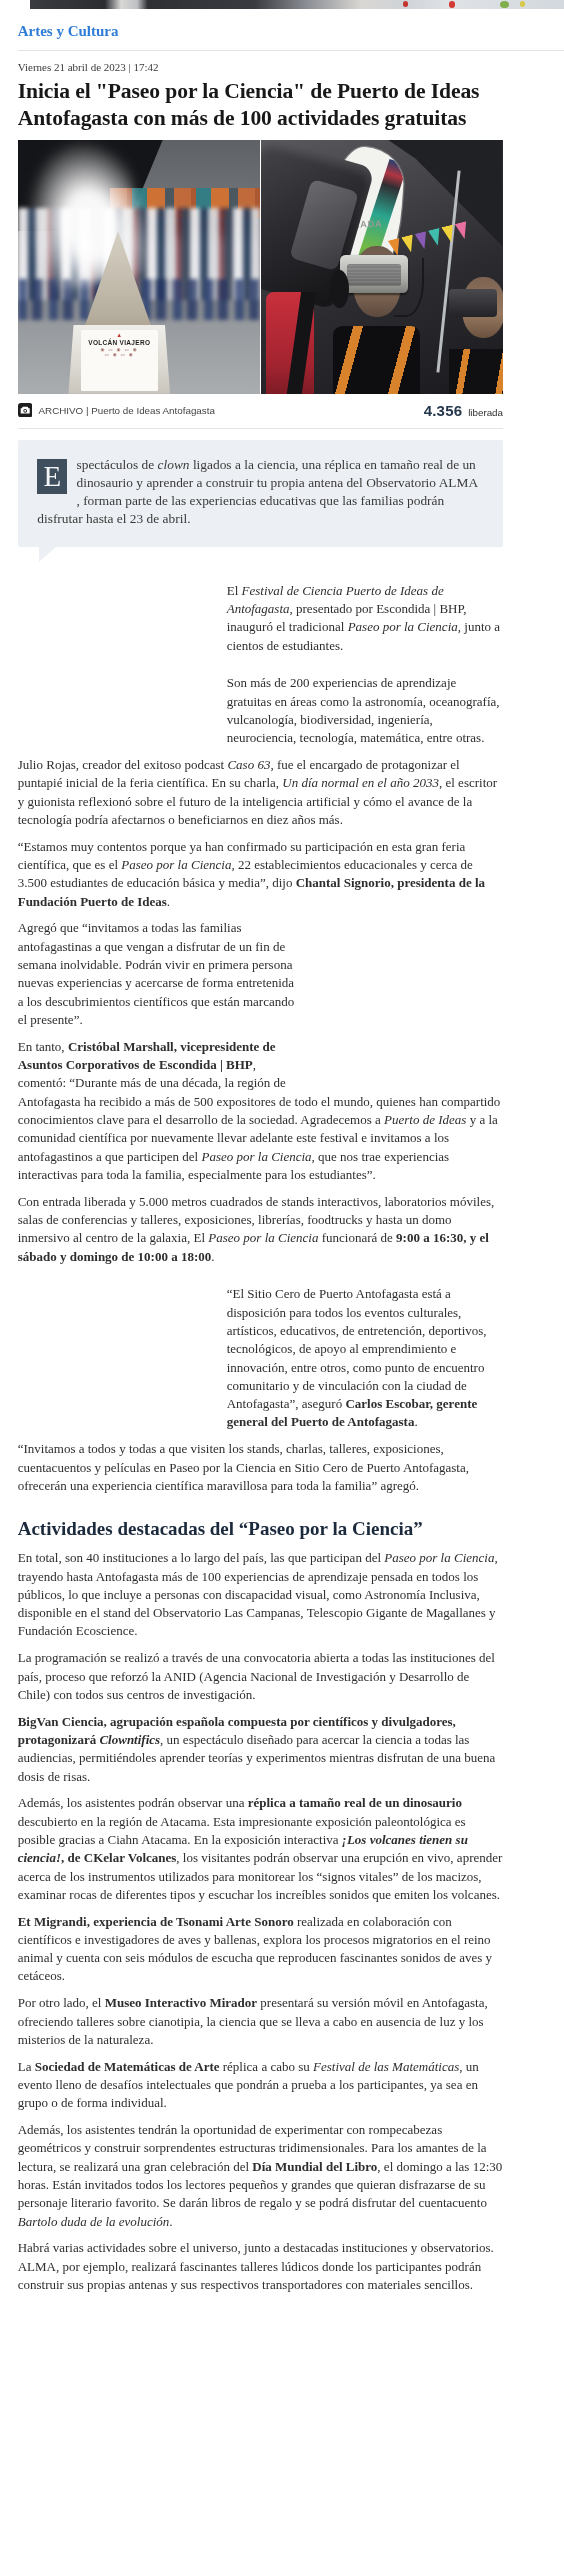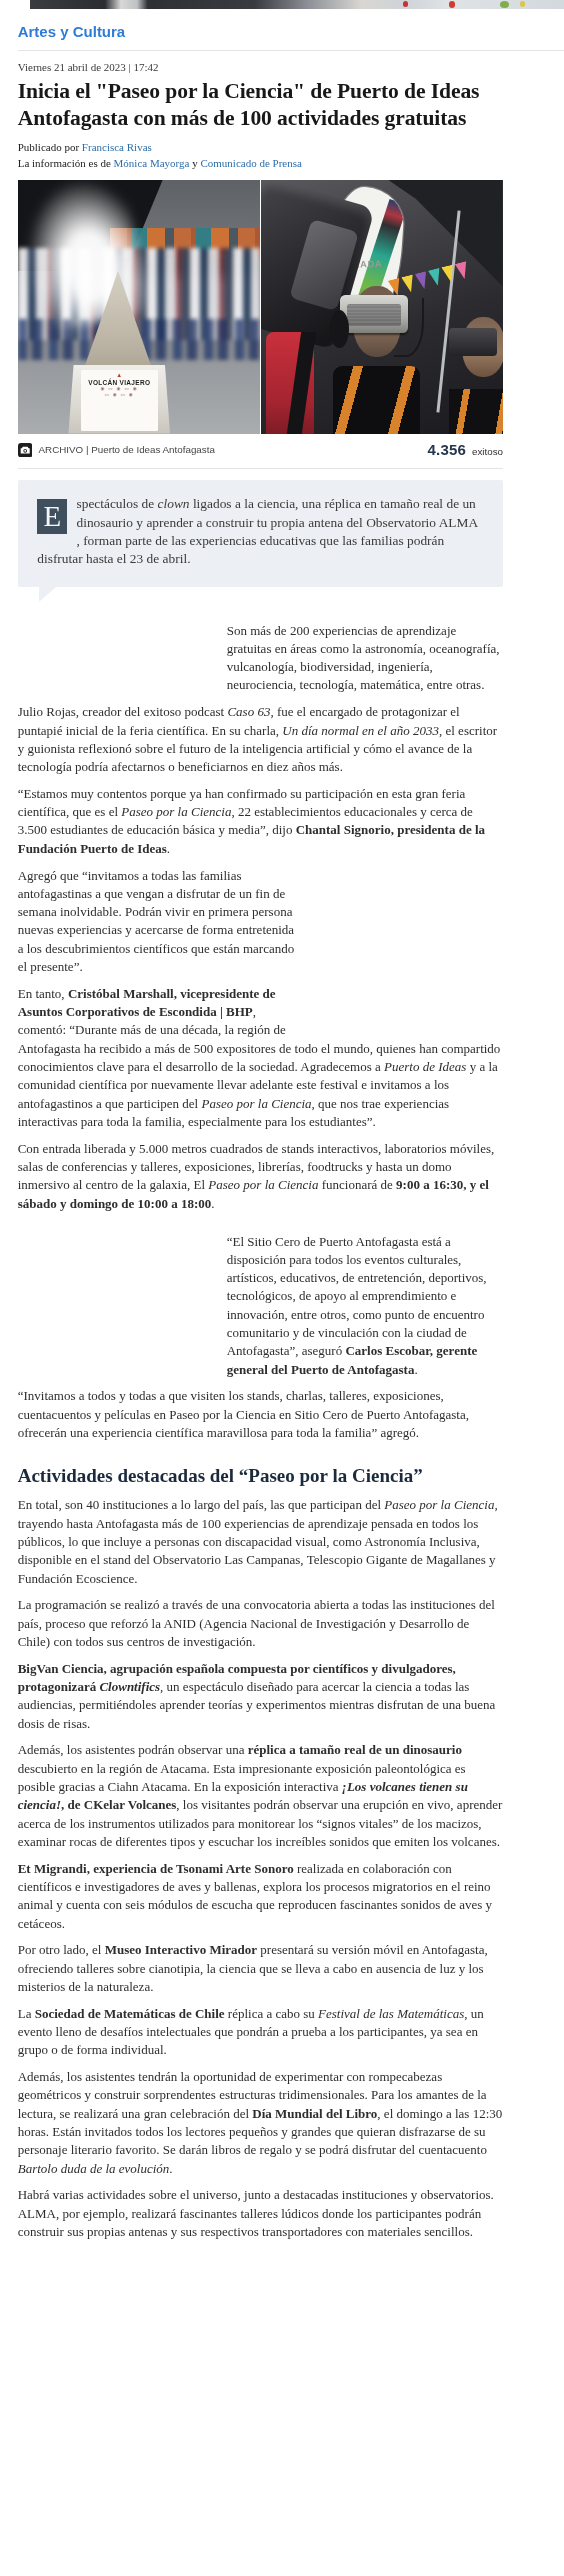--- a/index.html
+++ b/index.html
@@ -24,21 +24,21 @@
   .top-strip .dot{position:absolute; border-radius:50%; filter:blur(0.7px); top:1.3px;}
   .d-red1{left:373px;width:5.9px;height:5.9px;background:#c5352f;}
   .d-red2{left:419px;width:6.5px;height:6.5px;background:#d23a33;}
   .d-grn{left:470px;width:9.2px;height:7.2px;background:#7fae4a;}
   .d-yel{left:490px;width:5.9px;height:5.9px;background:#d8c84a;}
 
   .content{padding:0 62px 0 17.7px;}
 
   .category{
     display:inline-block; margin-top:14.4px;
-    font-family:Liberation Sans, sans-serif;
+    font-family:Liberation Serif, serif;
     font-weight:700; font-size:15px; color:var(--accent); text-decoration:none; cursor:pointer;
   }
   .divider-full{border-top:0.7px solid var(--rule); margin:10.5px 0 0 17.7px;}
   .divider{border-top:0.7px solid var(--rule); margin-top:9.8px;}
 
   .date{margin-top:9.2px; font-size:11px; color:#3a3a3a;}
   h1.title{
     margin:5.2px 0 0; font-size:21.6px; line-height:27px; font-weight:700; color:#181818;
     letter-spacing:-0.1px;
   }
@@ -175,24 +175,20 @@
 
   <div class="content">
     <a class="category">Artes y Cultura</a>
   </div>
   <div class="divider-full"></div>
 
   <div class="content">
     <div class="date">Viernes 21 abril de 2023 | 17:42</div>
     <h1 class="title">Inicia el "Paseo por la Ciencia" de Puerto de Ideas Antofagasta con más de 100 actividades gratuitas</h1>
 
-    <div class="byline">
-      <span>Publicado por </span><span class="link">Francisca Rivas</span><br>
-      <span>La información es de </span><span class="link">Mónica Mayorga</span><span> y </span><span class="link">Comunicado de Prensa</span>
-    </div>
 
     <div class="photo">
       <div class="panel ph-left">
         <div class="canopy"></div>
         <div class="containers"></div>
         <div class="crowd"></div>
         <div class="legs"></div>
         <div class="smoke"></div>
         <div class="volcano"></div>
         <div class="pedestal"></div>
@@ -239,47 +235,48 @@
             <rect x="0" y="0" width="24" height="24" rx="5" fill="#1e1e1e"></rect>
             <path d="M6.5 8.6l1.4-2.2h8.2l1.4 2.2h2v9H4.5v-9z" fill="#ffffff"></path>
             <circle cx="12" cy="13" r="3.1" fill="#1e1e1e"></circle>
             <circle cx="12" cy="13" r="1.6" fill="#ffffff"></circle>
           </svg>
         </span>
         <span class="cap-text">ARCHIVO | Puerto de Ideas Antofagasta</span>
       </div>
       <div class="cap-right">
         <span class="views">4.356</span>
-        <span class="views-label">exitoso</span>
+        <span class="views-label">liberada</span>
       </div>
     </div>
 
     <div class="divider"></div>
 
     <div class="lead-box">
       <span class="dropcap">E</span><span><span>spectáculos de </span><span class="i">clown</span><span> ligados a la ciencia, una réplica en tamaño real de un dinosaurio y aprender a construir tu propia antena del Observatorio ALMA , forman parte de las experiencias educativas que las familias podrán disfrutar hasta el 23 de abril.</span></span>
     </div>
     <div class="lead-tail"></div>
 
     <div id="article-body">
+        <p class="indent"><span>El </span><span class="i">Festival de Ciencia Puerto de Ideas de Antofagasta</span><span>, presentado por Escondida | BHP, inauguró el tradicional </span><span class="i">Paseo por la Ciencia</span><span>, junto a cientos de estudiantes.</span></p>
         <p class="indent"><span>Son más de 200 experiencias de aprendizaje gratuitas en áreas como la astronomía, oceanografía, vulcanología, biodiversidad, ingeniería, neurociencia, tecnología, matemática, entre otras.</span></p>
         <p><span>Julio Rojas, creador del exitoso podcast </span><span class="i">Caso 63</span><span>, fue el encargado de protagonizar el puntapié inicial de la feria científica. En su charla, </span><span class="i">Un día normal en el año 2033</span><span>, el escritor y guionista reflexionó sobre el futuro de la inteligencia artificial y cómo el avance de la tecnología podría afectarnos o beneficiarnos en diez años más.</span></p>
         <p><span>“Estamos muy contentos porque ya han confirmado su participación en esta gran feria científica, que es el </span><span class="i">Paseo por la Ciencia</span><span>, 22 establecimientos educacionales y cerca de 3.500 estudiantes de educación básica y media”, dijo </span><span class="b">Chantal Signorio, presidenta de la Fundación Puerto de Ideas</span><span>.</span></p>
         <p class="narrow"><span>Agregó que “invitamos a todas las familias antofagastinas a que vengan a disfrutar de un fin de semana inolvidable. Podrán vivir en primera persona nuevas experiencias y acercarse de forma entretenida a los descubrimientos científicos que están marcando el presente”.</span></p>
         <div class="wrap-spacer"></div>
         <p><span>En tanto, </span><span class="b">Cristóbal Marshall, vicepresidente de Asuntos Corporativos de Escondida | BHP</span><span>, comentó: “Durante más de una década, la región de Antofagasta ha recibido a más de 500 expositores de todo el mundo, quienes han compartido conocimientos clave para el desarrollo de la sociedad. Agradecemos a </span><span class="i">Puerto de Ideas</span><span> y a la comunidad científica por nuevamente llevar adelante este festival e invitamos a los antofagastinos a que participen del </span><span class="i">Paseo por la Ciencia</span><span>, que nos trae experiencias interactivas para toda la familia, especialmente para los estudiantes”.</span></p>
         <p><span>Con entrada liberada y 5.000 metros cuadrados de stands interactivos, laboratorios móviles, salas de conferencias y talleres, exposiciones, librerías, foodtrucks y hasta un domo inmersivo al centro de la galaxia, El </span><span class="i">Paseo por la Ciencia</span><span> funcionará de </span><span class="b">9:00 a 16:30, y el sábado y domingo de 10:00 a 18:00</span><span>.</span></p>
         <p class="indent"><span>“El Sitio Cero de Puerto Antofagasta está a disposición para todos los eventos culturales, artísticos, educativos, de entretención, deportivos, tecnológicos, de apoyo al emprendimiento e innovación, entre otros, como punto de encuentro comunitario y de vinculación con la ciudad de Antofagasta”, aseguró </span><span class="b">Carlos Escobar, gerente general del Puerto de Antofagasta</span><span>.</span></p>
         <p><span>“Invitamos a todos y todas a que visiten los stands, charlas, talleres, exposiciones, cuentacuentos y películas en Paseo por la Ciencia en Sitio Cero de Puerto Antofagasta, ofrecerán una experiencia científica maravillosa para toda la familia” agregó.</span></p>
         <h2>Actividades destacadas del “Paseo por la Ciencia”</h2>
         <p><span>En total, son 40 instituciones a lo largo del país, las que participan del </span><span class="i">Paseo por la Ciencia</span><span>, trayendo hasta Antofagasta más de 100 experiencias de aprendizaje pensada en todos los públicos, lo que incluye a personas con discapacidad visual, como Astronomía Inclusiva, disponible en el stand del Observatorio Las Campanas, Telescopio Gigante de Magallanes y Fundación Ecoscience.</span></p>
         <p><span>La programación se realizó a través de una convocatoria abierta a todas las instituciones del país, proceso que reforzó la ANID (Agencia Nacional de Investigación y Desarrollo de Chile) con todos sus centros de investigación.</span></p>
         <p><span class="b">BigVan Ciencia, agrupación española compuesta por científicos y divulgadores, protagonizará </span><span class="b i">Clowntifics</span><span>, un espectáculo diseñado para acercar la ciencia a todas las audiencias, permitiéndoles aprender teorías y experimentos mientras disfrutan de una buena dosis de risas.</span></p>
         <p><span>Además, los asistentes podrán observar una </span><span class="b">réplica a tamaño real de un dinosaurio</span><span> descubierto en la región de Atacama. Esta impresionante exposición paleontológica es posible gracias a Ciahn Atacama. En la exposición interactiva </span><span class="b i">¡Los volcanes tienen su ciencia!</span><span class="b">, de CKelar Volcanes</span><span>, los visitantes podrán observar una erupción en vivo, aprender acerca de los instrumentos utilizados para monitorear los “signos vitales” de los macizos, examinar rocas de diferentes tipos y escuchar los increíbles sonidos que emiten los volcanes.</span></p>
         <p><span class="b">Et Migrandi, experiencia de Tsonami Arte Sonoro</span><span> realizada en colaboración con científicos e investigadores de aves y ballenas, explora los procesos migratorios en el reino animal y cuenta con seis módulos de escucha que reproducen fascinantes sonidos de aves y cetáceos.</span></p>
         <p><span>Por otro lado, el </span><span class="b">Museo Interactivo Mirador</span><span> presentará su versión móvil en Antofagasta, ofreciendo talleres sobre cianotipia, la ciencia que se lleva a cabo en ausencia de luz y los misterios de la naturaleza.</span></p>
-        <p><span>La </span><span class="b">Sociedad de Matemáticas de Chile</span><span> réplica a cabo su </span><span class="i">Festival de las Matemáticas</span><span>, un evento lleno de desafíos intelectuales que pondrán a prueba a los participantes, ya sea en grupo o de forma individual.</span></p>
+        <p><span>La </span><span class="b">Sociedad de Matemáticas de Arte</span><span> réplica a cabo su </span><span class="i">Festival de las Matemáticas</span><span>, un evento lleno de desafíos intelectuales que pondrán a prueba a los participantes, ya sea en grupo o de forma individual.</span></p>
         <p><span>Además, los asistentes tendrán la oportunidad de experimentar con rompecabezas geométricos y construir sorprendentes estructuras tridimensionales. Para los amantes de la lectura, se realizará una gran celebración del </span><span class="b">Día Mundial del Libro</span><span>, el domingo a las 12:30 horas. Están invitados todos los lectores pequeños y grandes que quieran disfrazarse de su personaje literario favorito. Se darán libros de regalo y se podrá disfrutar del cuentacuento </span><span class="i">Bartolo duda de la evolución</span><span>.</span></p>
         <p><span>Habrá varias actividades sobre el universo, junto a destacadas instituciones y observatorios. ALMA, por ejemplo, realizará fascinantes talleres lúdicos donde los participantes podrán construir sus propias antenas y sus respectivos transportadores con materiales sencillos.</span></p>
       </div>
   </div>
 </div>
 
 
 </body></html>

